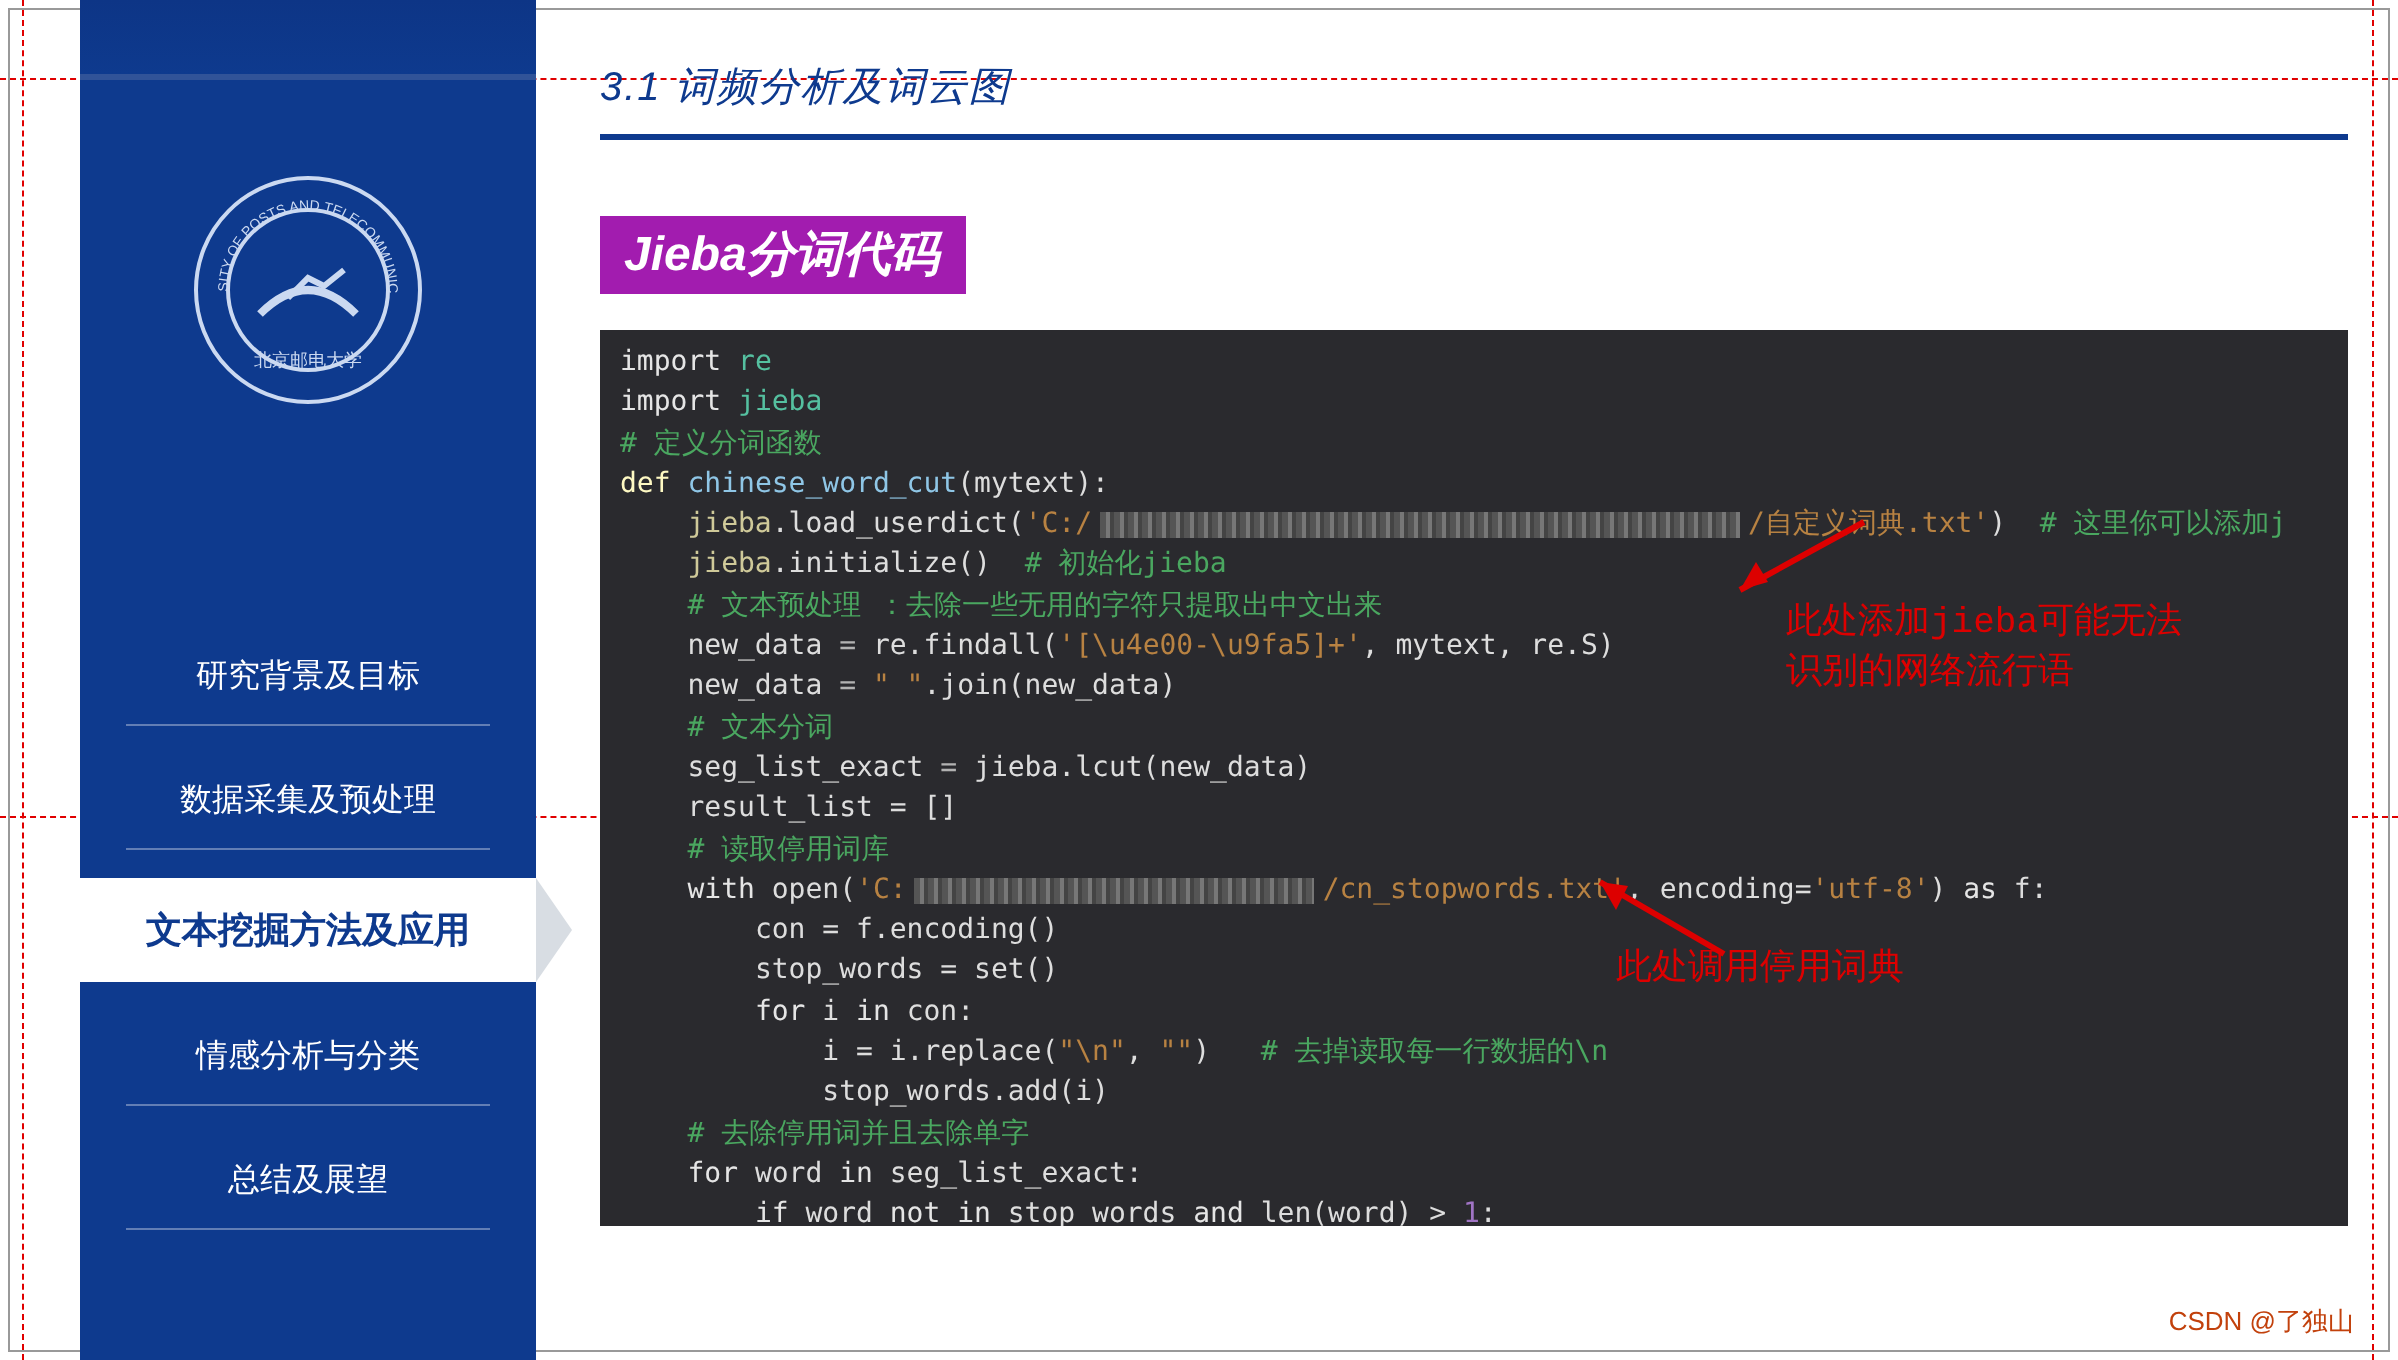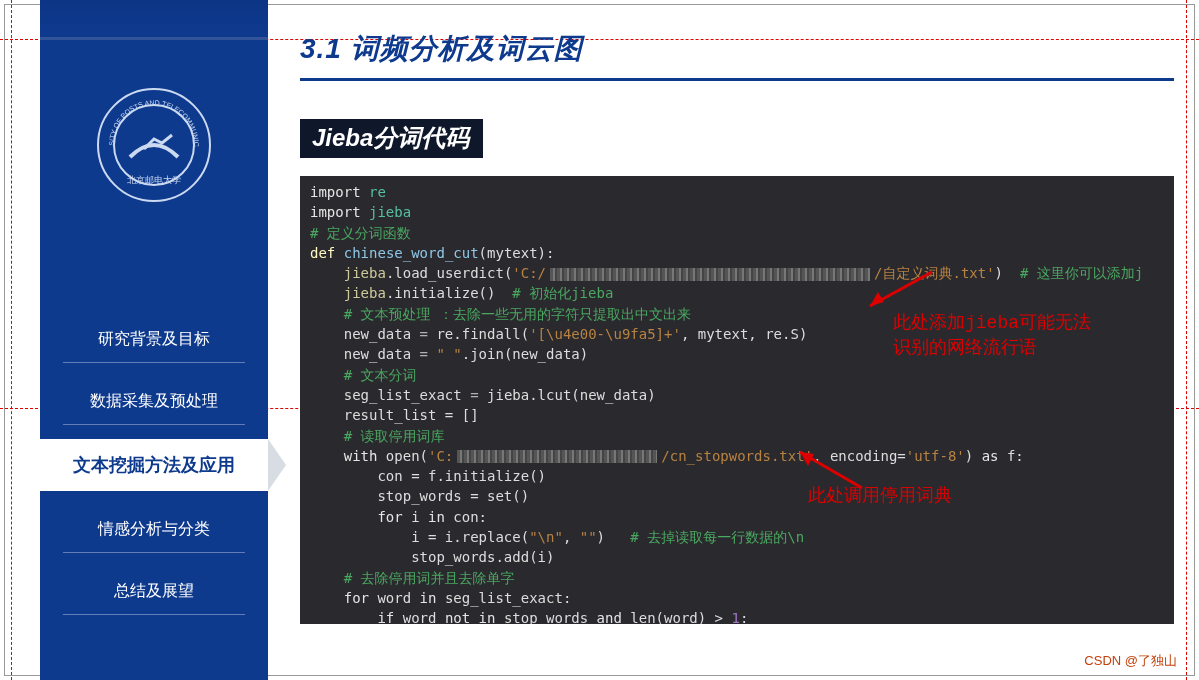--- a/index.html
+++ b/index.html
@@ -43,24 +43,24 @@
     height:52px; line-height:52px;
   }
   .nav-pointer {
     position:absolute; right:-18px; top:0; height:52px; width:18px;
   }
   .nav-pointer svg { width:100%; height:100%; display:block; }
 
   
   .main { position:absolute; left:300px; top:30px; right:25px; bottom:20px; }
   .title-section { display:flex; flex-direction:column; }
-  .section-title { color:#0e3a8e; font-weight:700; font-size:28px; letter-spacing:1px; font-style:italic; }
+  .section-title { color:#0e3a8e; font-weight:400; font-size:20px; letter-spacing:1px; font-style:italic; }
   .title-rule { height:3px; background:#0e3a8e; margin-top:10px; width:100%; }
   .subtitle {
-    display:inline-block; background:#0f172a; color:#fff;
+    display:inline-block; background:#a21caf; color:#fff;
     font-weight:700; font-size:24px; font-style:italic;
     padding:3px 14px 4px 12px; margin-top:38px;
   }
 
   
   .code-block {
     margin-top:18px; background:#2a2a2e; color:#ddd;
     font-family: Consolas,"Courier New",monospace;
     font-size:14px; line-height:1.45;
     padding:6px 10px 8px; position:relative;
@@ -143,21 +143,21 @@
     <span class="tok-var">jieba</span><span>.load_userdict(</span><span class="tok-str">'C:/</span><span class="redact"></span><span class="tok-str">/自定义词典.txt'</span><span>)</span>  <span class="tok-com"># 这里你可以添加j</span>
     <span class="tok-var">jieba</span><span>.initialize()</span>  <span class="tok-com"># 初始化jieba</span>
     <span class="tok-com"># 文本预处理 ：去除一些无用的字符只提取出中文出来</span>
     <span>new_data </span><span class="tok-op">=</span><span> re.findall(</span><span class="tok-str">'[\u4e00-\u9fa5]+'</span><span>, mytext, re.S)</span>
     <span>new_data </span><span class="tok-op">=</span><span class="tok-str"> " "</span><span>.join(new_data)</span>
     <span class="tok-com"># 文本分词</span>
     <span>seg_list_exact </span><span class="tok-op">=</span><span> jieba.lcut(new_data)</span>
     <span>result_list = []</span>
     <span class="tok-com"># 读取停用词库</span>
     <span class="tok-kw2">with</span><span> open(</span><span class="tok-str">'C:</span><span class="redact small"></span><span class="tok-str">/cn_stopwords.txt'</span><span>, encoding=</span><span class="tok-str">'utf-8'</span><span>) </span><span class="tok-kw2">as</span><span> f:</span>
-        <span>con = f.initialize()</span>
+        <span>con = f.encoding()</span>
         <span>stop_words = set()</span>
         <span class="tok-kw2">for</span><span> i </span><span class="tok-kw2">in</span><span> con:</span>
             <span>i = i.replace(</span><span class="tok-str">"\n"</span><span>, </span><span class="tok-str">""</span><span>)</span>   <span class="tok-com"># 去掉读取每一行数据的\n</span>
             <span>stop_words.add(i)</span>
     <span class="tok-com"># 去除停用词并且去除单字</span>
     <span class="tok-kw2">for</span><span> word </span><span class="tok-kw2">in</span><span> seg_list_exact:</span>
         <span class="tok-kw2">if</span><span> word </span><span class="tok-kw2">not in</span><span> stop_words </span><span class="tok-kw2">and</span><span> len(word) &gt; </span><span class="tok-num">1</span><span>:</span>
             
     </pre>
 

